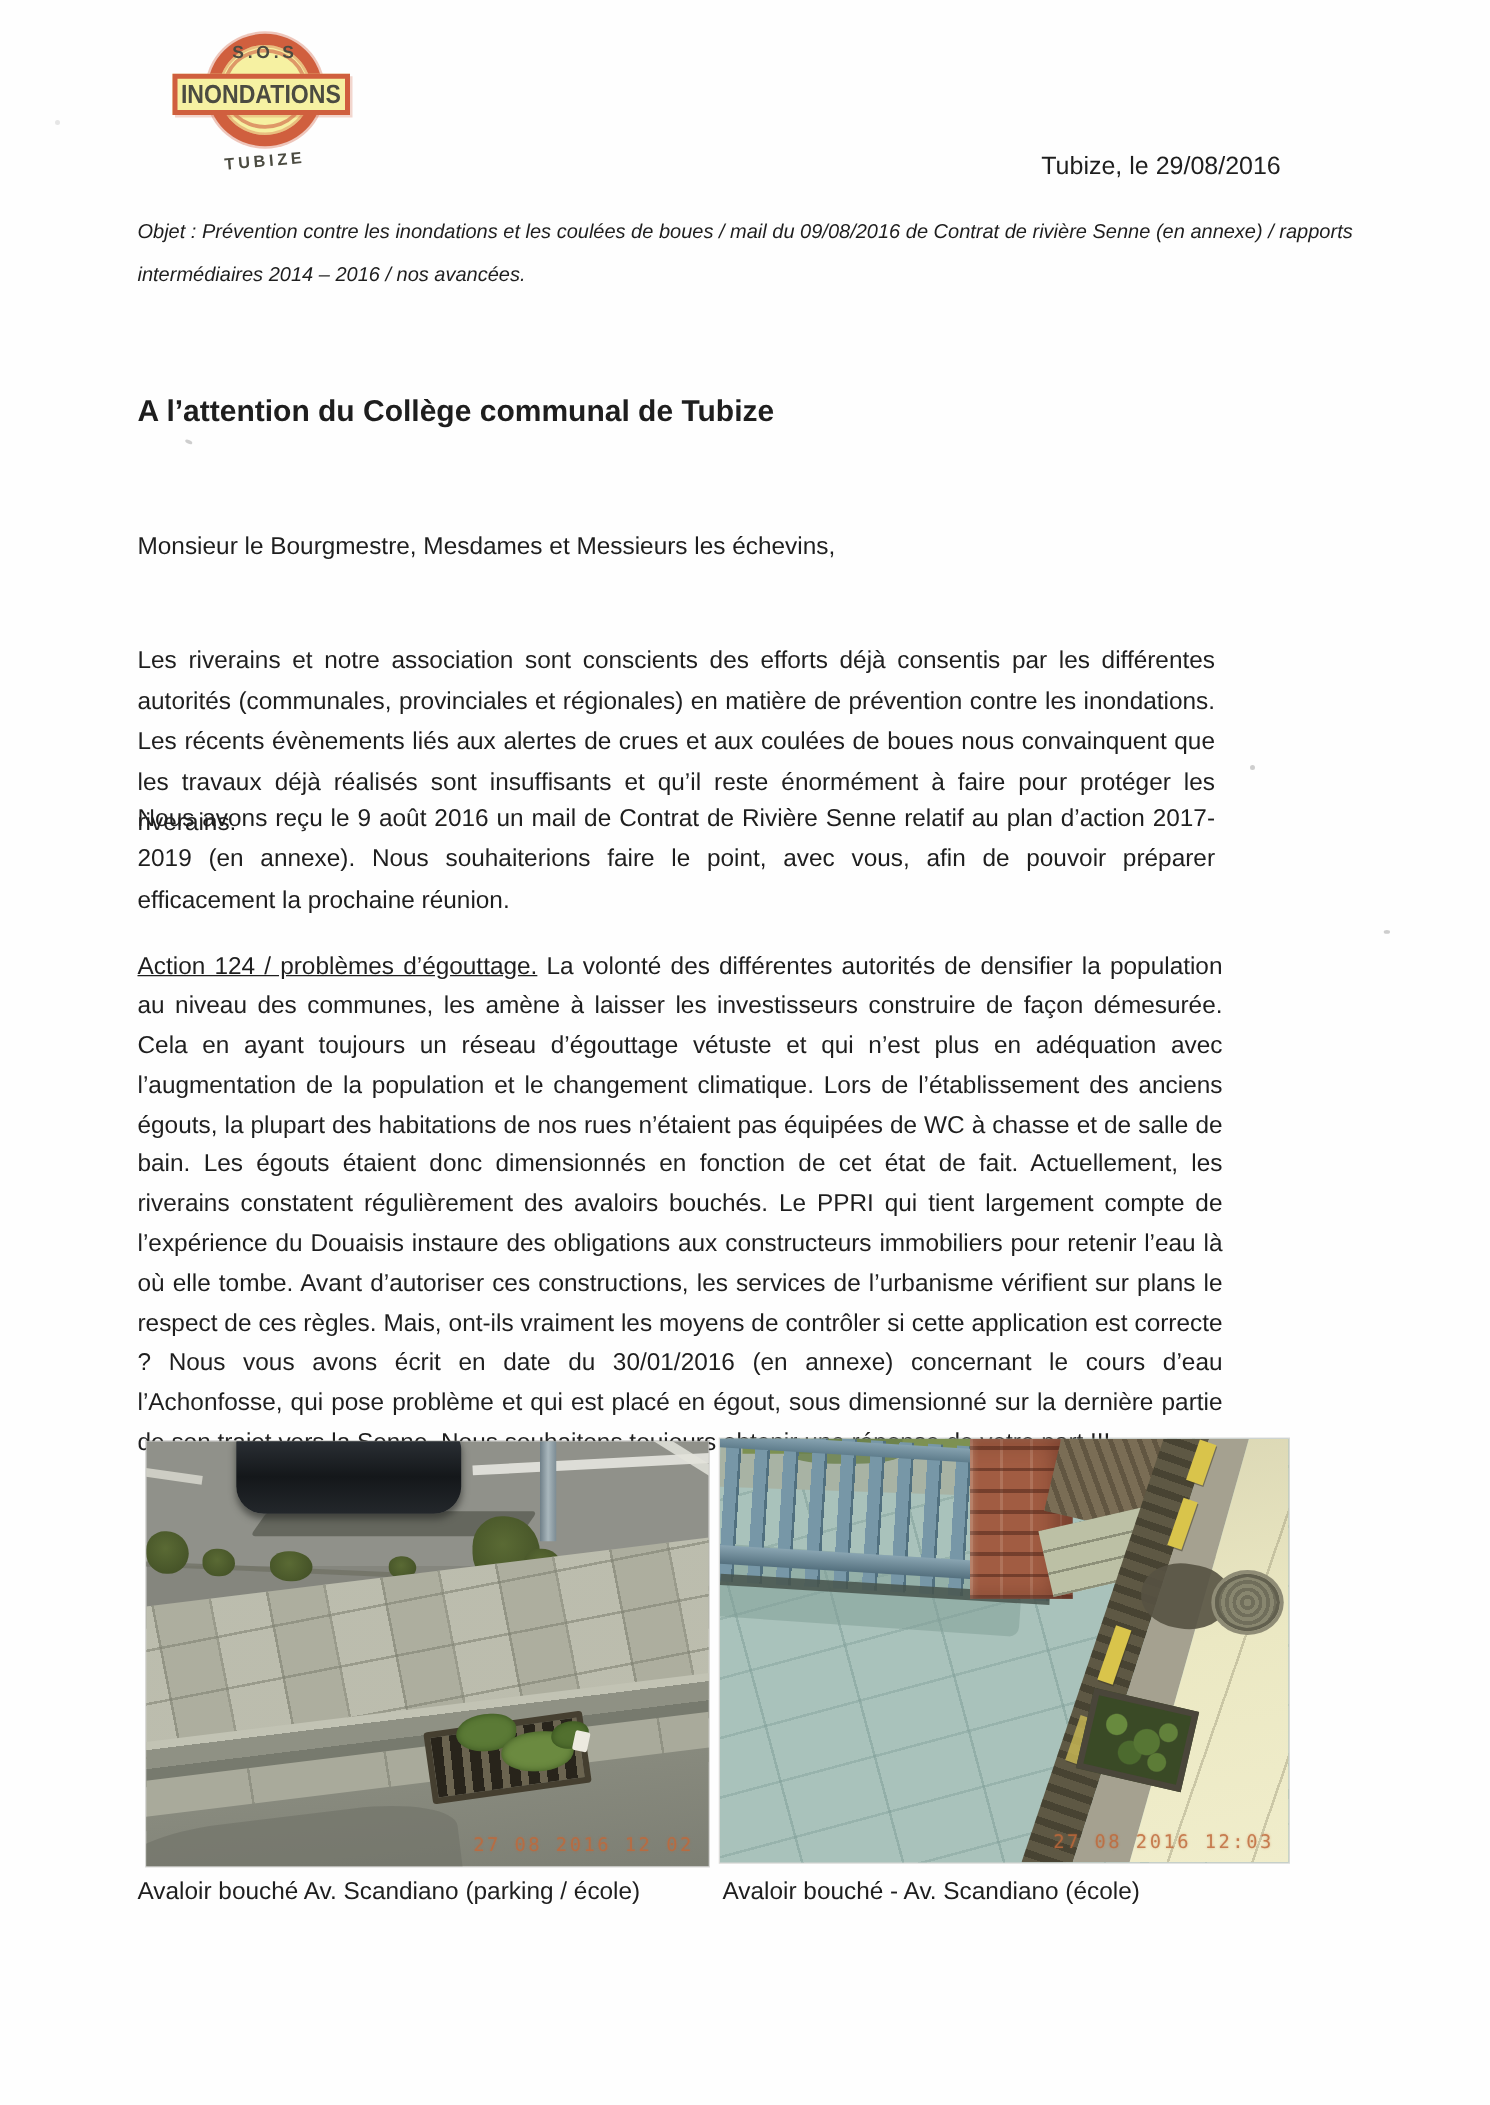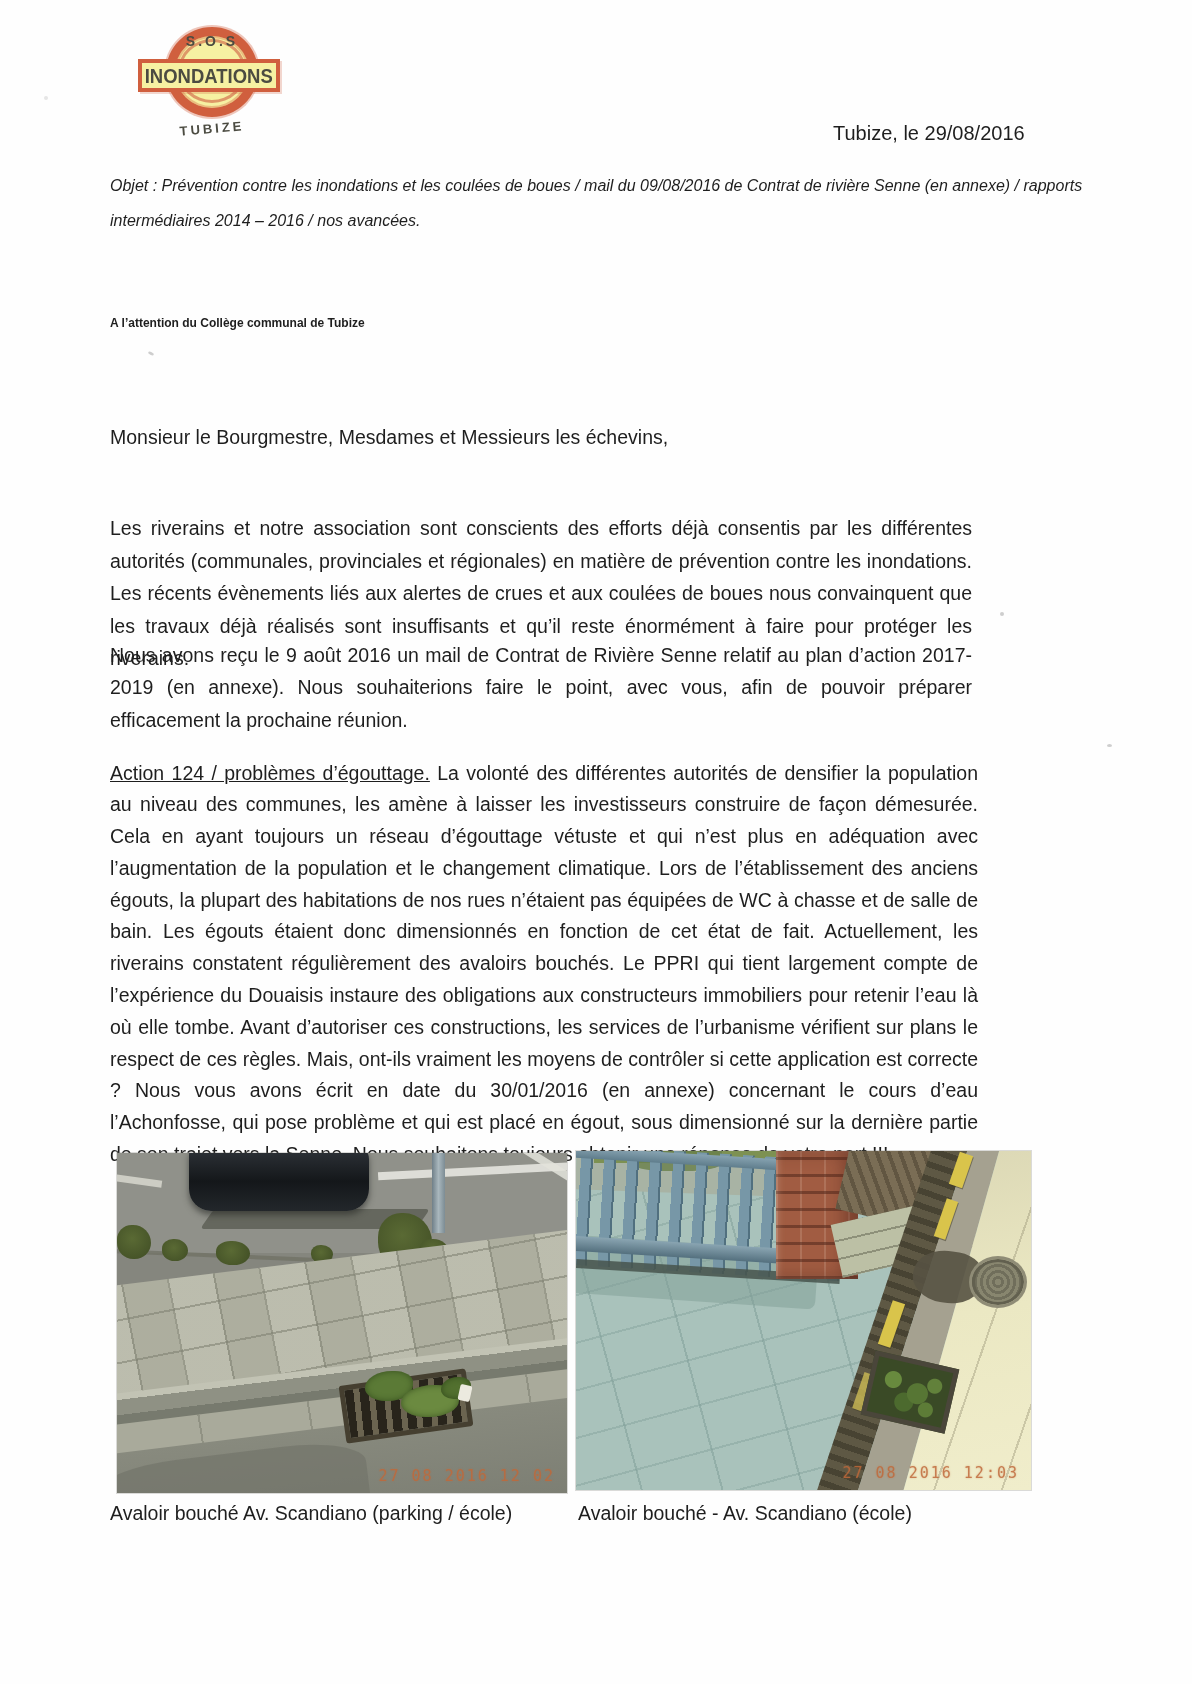--- a/index.html
+++ b/index.html
@@ -25,21 +25,21 @@
     display:flex;align-items:center;justify-content:center;
     box-shadow:2px 2px 0 rgba(208,95,62,.25);}
   .logo-banner span{font-size:21px;font-weight:bold;color:#4b4b41;letter-spacing:0;
     transform:scaleX(.88);white-space:nowrap;}
   .logo-tubize{position:absolute;left:40px;top:100px;width:92px;text-align:center;
     font-size:13px;font-weight:bold;letter-spacing:3px;color:#4b4b41;transform:rotate(-5deg);}
   
   .dateline{position:absolute;left:833px;top:122px;font-size:20px;}
   .subject{position:absolute;left:110px;top:168px;width:990px;
     font-style:italic;font-size:16px;line-height:35px;}
-  .attention{position:absolute;left:110px;top:316px;font-size:12px;font-weight:bold;}
+  .attention{position:absolute;left:110px;top:316px;font-size:24px;font-weight:bold;}
   .salutation{position:absolute;left:110px;top:426px;font-size:19.5px;}
   .para{position:absolute;left:110px;width:862px;font-size:19.5px;line-height:32.5px;
     text-align:justify;}
   .p1{top:472px;margin-top:40px;}
   .p2{top:619px;}
   .p3{top:738px;width:868px;line-height:31.8px;}
   .u{text-decoration:underline;}
   
   .photo{position:absolute;overflow:hidden;box-shadow:0 0 0 1px rgba(110,110,105,.25);}
   .photo div{position:absolute;}

